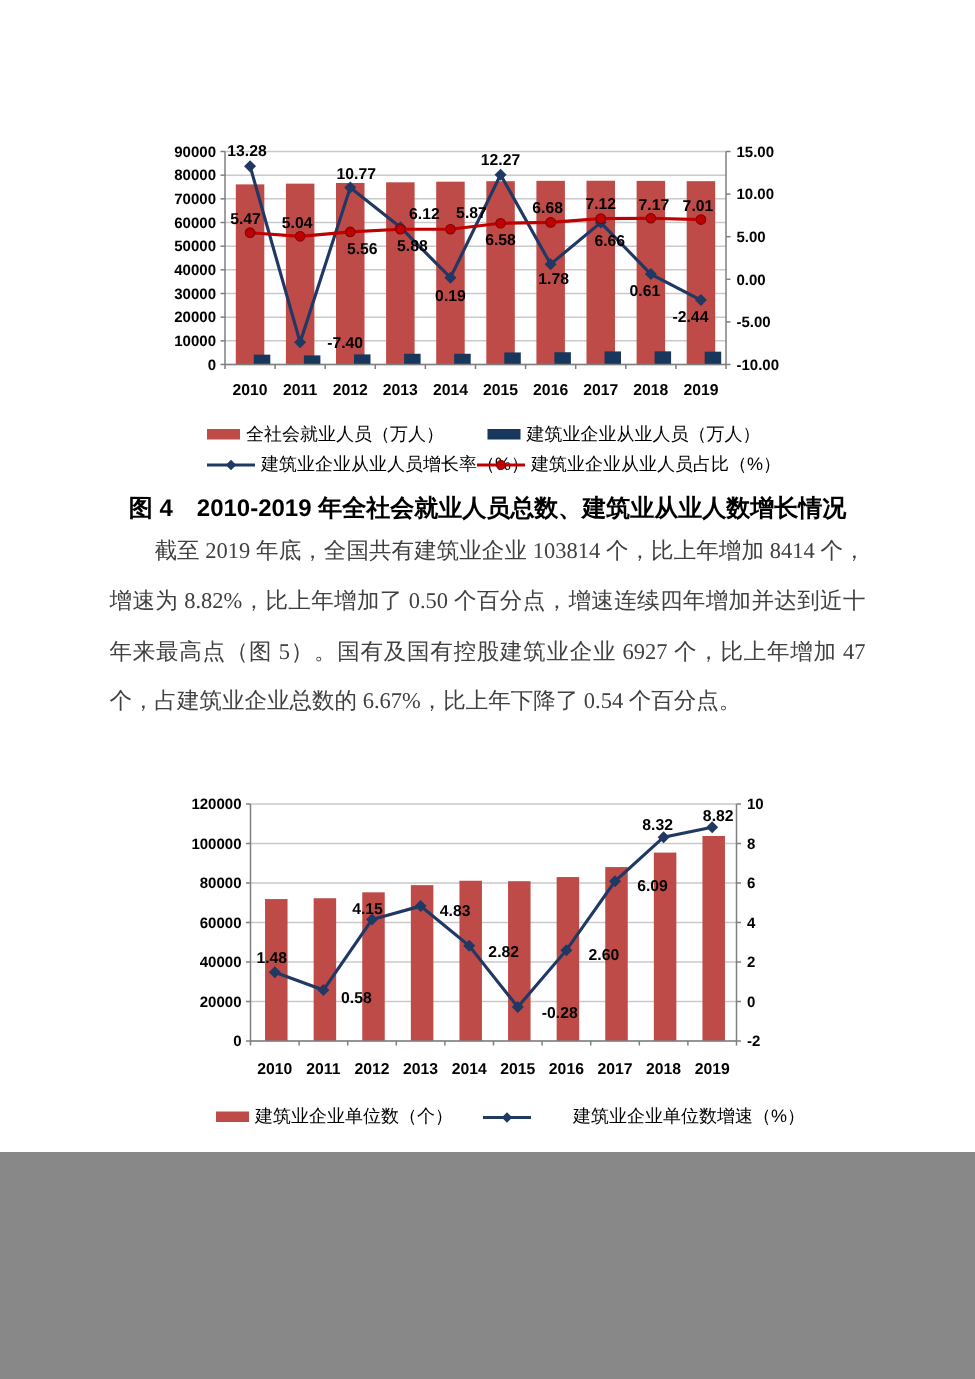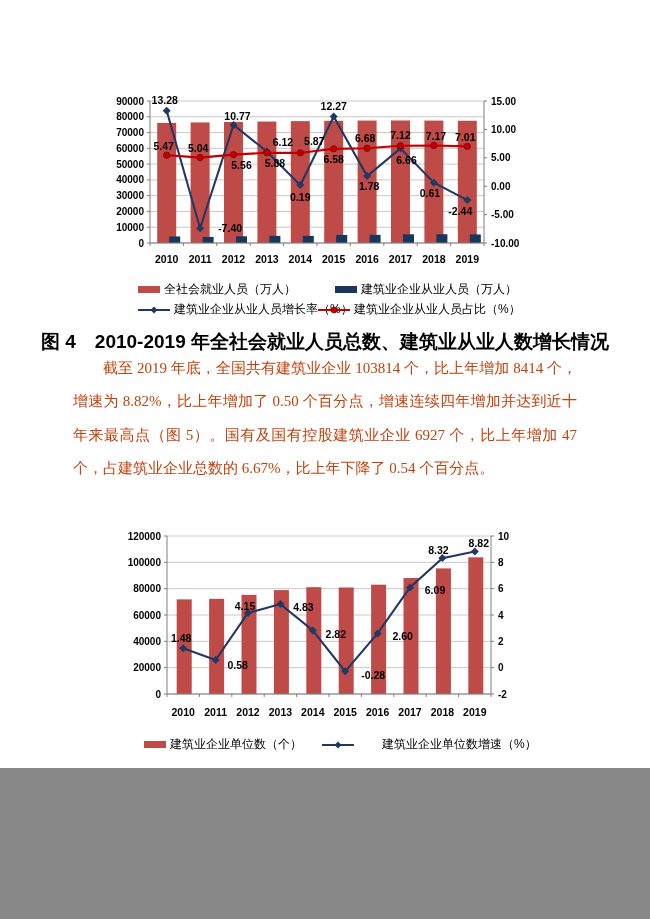--- a/index.html
+++ b/index.html
@@ -1,23 +1,23 @@
 <!DOCTYPE html>
 <html><head>
 <meta charset="utf-8">
 <style>
   html,body{margin:0;padding:0;background:#888;}
   .page{position:relative;width:650px;height:768px;background:#ffffff;margin:0 auto;overflow:hidden;
         font-family:"Liberation Sans","DejaVu Sans",sans-serif;}
   svg{position:absolute;overflow:visible;}
   svg text{font-family:"Liberation Sans","DejaVu Sans",sans-serif;}
   .caption{position:absolute;left:0;width:650px;text-align:center;font-weight:bold;
-           font-size:19px;color:#000;font-family:"Liberation Sans","DejaVu Sans",sans-serif;}
+           font-size:16px;color:#000;font-family:"Liberation Sans","DejaVu Sans",sans-serif;}
   .body-text{position:absolute;left:73px;width:504px;margin:0;font-size:15px;line-height:33.4px;
-             text-align:justify;text-indent:2em;color:#c2410c;
+             text-align:justify;text-indent:2em;color:#404040;
              font-family:"Liberation Serif","DejaVu Serif",serif;}
   .legend-item{position:absolute;display:inline-flex;align-items:center;gap:4px;
                font-size:12px;color:#000;white-space:nowrap;}
   .sw-bar{display:inline-block;width:22px;height:7px;}
   .legend-item svg{position:static;}
   .pagenum{position:absolute;left:0;width:650px;text-align:center;font-size:11px;color:#000;
            font-family:"Liberation Serif","DejaVu Serif",serif;}
 </style>
 </head>
 <body>
@@ -174,21 +174,21 @@
         <text x="400.5" y="139.2584" text-anchor="middle" font-size="10.5" font-weight="bold" fill="#000">7.12</text>
         <text x="435.9" y="139.9744" text-anchor="middle" font-size="10.5" font-weight="bold" fill="#000">7.17</text>
         <text x="465.3" y="140.88320000000002" text-anchor="middle" font-size="10.5" font-weight="bold" fill="#000">7.01</text>
       </g>
     </svg>
   <div id="legend1">
       <div class="legend-item" style="left: 138px; top: 281px;">
         <span class="sw-bar" style="background: rgb(190, 75, 72);"></span>
         <span>全社会就业人员（万人）</span>
       </div>
-      <div class="legend-item" style="left: 335px; top: 281px;">
+      <div class="legend-item" style="left: 325px; top: 281px;">
         <span class="sw-bar" style="background: rgb(23, 55, 93);"></span>
         <span>建筑业企业从业人员（万人）</span>
       </div>
       <div class="legend-item" style="left: 138px; top: 301px;">
         <svg width="32" height="10">
           <line x1="0" y1="5" x2="32" y2="5" stroke="#1F3864" stroke-width="2"></line>
           <path d="M 16 1.5 L 19.5 5 L 16 8.5 L 12.5 5 Z" fill="#1F3864"></path>
         </svg>
         <span>建筑业企业从业人员增长率（%）</span>
       </div>

